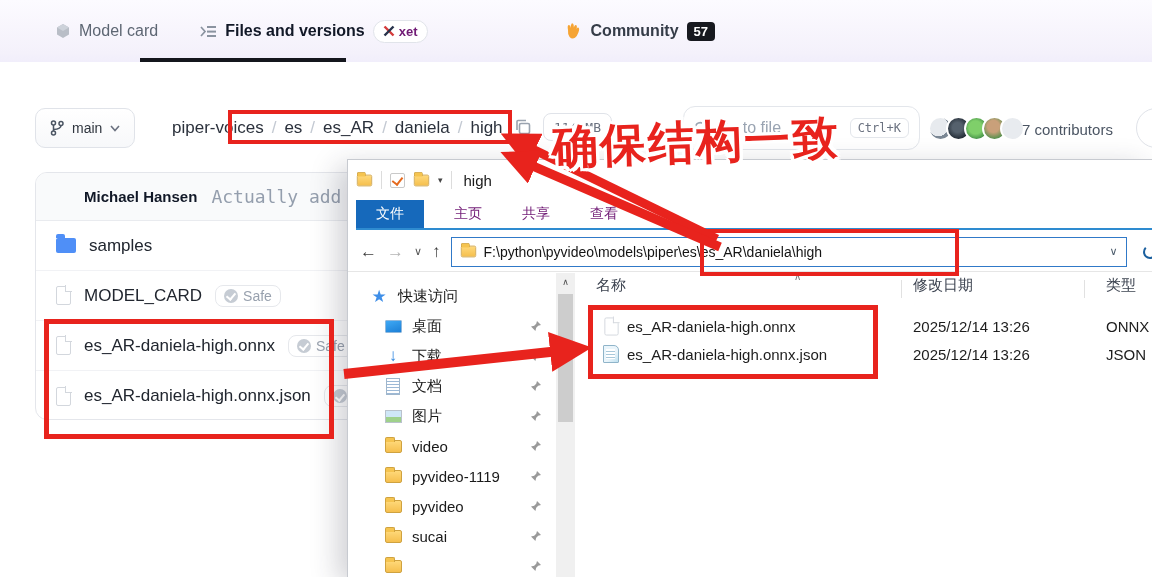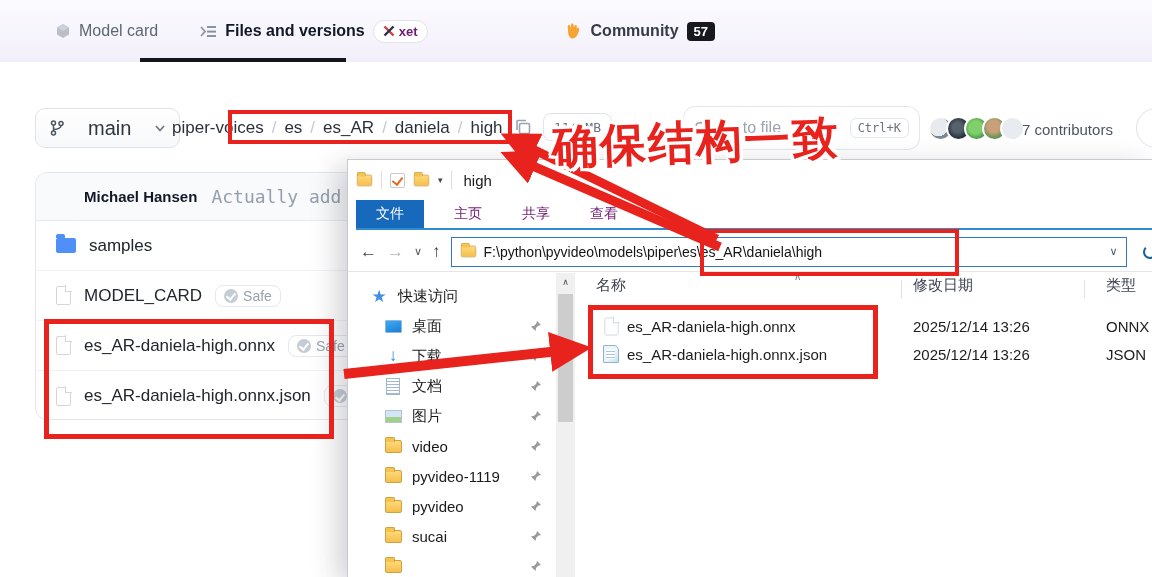--- a/index.html
+++ b/index.html
@@ -14,23 +14,23 @@
   .tabrow { left:0; top:0; width:1152px; height:62px; display:flex; align-items:center; }
   .tab { display:flex; align-items:center; gap:8px; font-size:16px; color:#5d6673; cursor:pointer; }
   .tab.active { color:#111827; font-weight:700; }
   #tab-underline { left:140px; top:58px; width:206px; height:4px; background:#14161d; }
   .pillbadge { display:inline-flex; align-items:center; gap:4px; background:#fff; border:1px solid #e1e4ea;
     border-radius:999px; padding:3px 9px; font-size:13px; font-weight:700; color:#701a75; }
   .countbadge { background:#17191f; color:#fff; border-radius:4px; font-size:13px; font-weight:700;
     padding:2px 7px; }
 
   
-  .btn-main { left:35px; top:108px; height:40px; display:inline-flex; align-items:center; gap:24px;
+  .btn-main { left:35px; top:108px; height:40px; display:inline-flex; align-items:center; gap:8px;
     padding:0 14px; background:linear-gradient(180deg,#fff,#f7f8fa); border:1px solid #e0e3e9;
-    border-radius:10px; font-size:20px; color:#30363f; cursor:pointer; }
+    border-radius:10px; font-size:14px; color:#30363f; cursor:pointer; }
   .crumbs { left:172px; top:108px; height:40px; display:flex; align-items:center; font-size:17px; color:#2b313c; }
   .crumbs .sep { color:#c3c9d2; padding:0 8px; }
   .crumbs .seg { cursor:pointer; }
   .size-badge { left:543px; top:113px; height:28px; display:inline-flex; align-items:center; padding:0 10px;
     border:1px solid #e0e3e9; border-radius:8px; background:#fff;
     font-family:"DejaVu Sans Mono", monospace; font-size:13px; color:#6b7280; }
   .goto { left:683px; top:106px; width:237px; height:44px; background:#fff; border:1px solid #e3e6eb;
     border-radius:12px; display:flex; align-items:center; padding:0 10px; gap:8px; }
   .goto input { flex:1; border:none; outline:none; font-size:16px; color:#3a424e; background:transparent;
     font-family:"Liberation Sans", sans-serif; min-width:0; }

